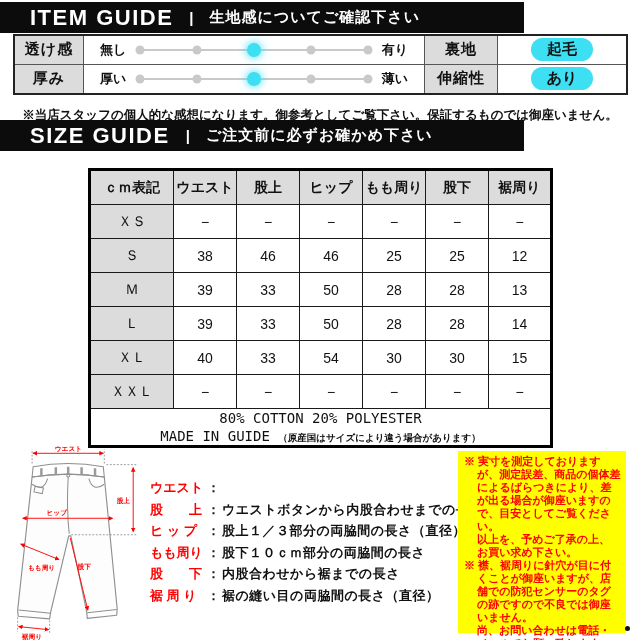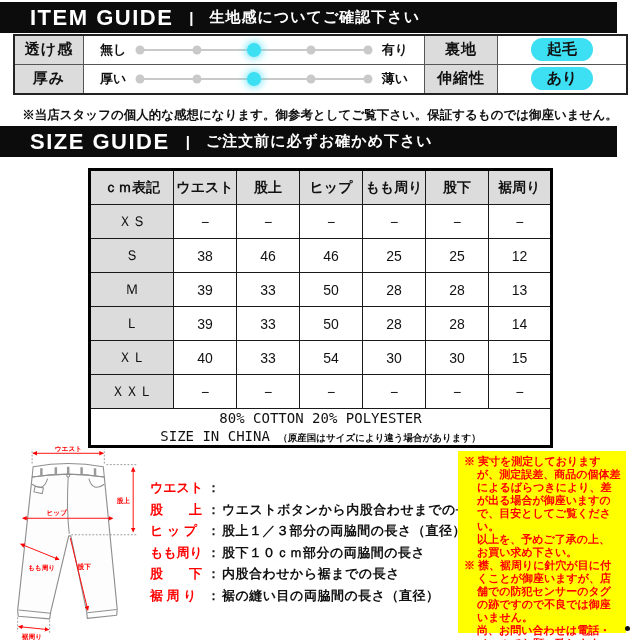--- a/index.html
+++ b/index.html
@@ -1,23 +1,23 @@
 <!DOCTYPE html>
 <html><head>
 <meta charset="utf-8">
 <style>
   html,body{margin:0;padding:0;background:#fff;}
   #page{position:relative;width:640px;height:640px;background:#fff;overflow:hidden;
         font-family:"Liberation Sans",sans-serif;color:#111;}
 
   
-  .bar{position:absolute;left:0;width:617px;height:31px;background:#0c0c0c;color:#fff;
+  .bar{position:absolute;left:0;width:524px;height:31px;background:#0c0c0c;color:#fff;
        display:flex;align-items:center;}
   #bar-item{top:2px;}
-  #bar-size{top:126px;}
+  #bar-size{top:120px;}
   .bar-en{font-weight:bold;font-size:22px;letter-spacing:1.5px;margin-left:30px;}
   .bar-sep{margin:0 16px;font-size:15px;font-weight:bold;}
   .bar-jp{font-size:15px;font-weight:bold;letter-spacing:1px;}
 
   
   .ig-table{position:absolute;left:13px;top:34px;width:615px;height:61px;box-sizing:border-box;
             border:2px solid #222;display:grid;grid-template-columns:69px 341px 73px 1fr;
             grid-template-rows:1fr 1fr;background:#fff;}
   .ig-cell{border-right:1px solid #555;border-bottom:1px solid #555;box-sizing:border-box;
            display:flex;align-items:center;justify-content:center;}
@@ -200,21 +200,21 @@
       <td>−</td>
       <td>−</td>
       <td>−</td>
       <td>−</td>
       <td>−</td>
     </tr>
     <tr>
       <td class="material-cell" colspan="7">
         <div>80% COTTON  20% POLYESTER</div>
         <div>
-          <span>SIZE IN CHINA</span>
+          <span>MADE IN GUIDE</span>
           <span class="material-note">（原産国はサイズにより違う場合があります）</span>
         </div>
       </td>
     </tr>
   </tbody>
     </table>
 
   <svg class="pants" width="140" height="196" viewBox="0 0 133 190">
     <defs>
       <marker id="ar" viewBox="0 0 10 10" refX="8.5" refY="5" markerWidth="5" markerHeight="5" orient="auto-start-reverse">

